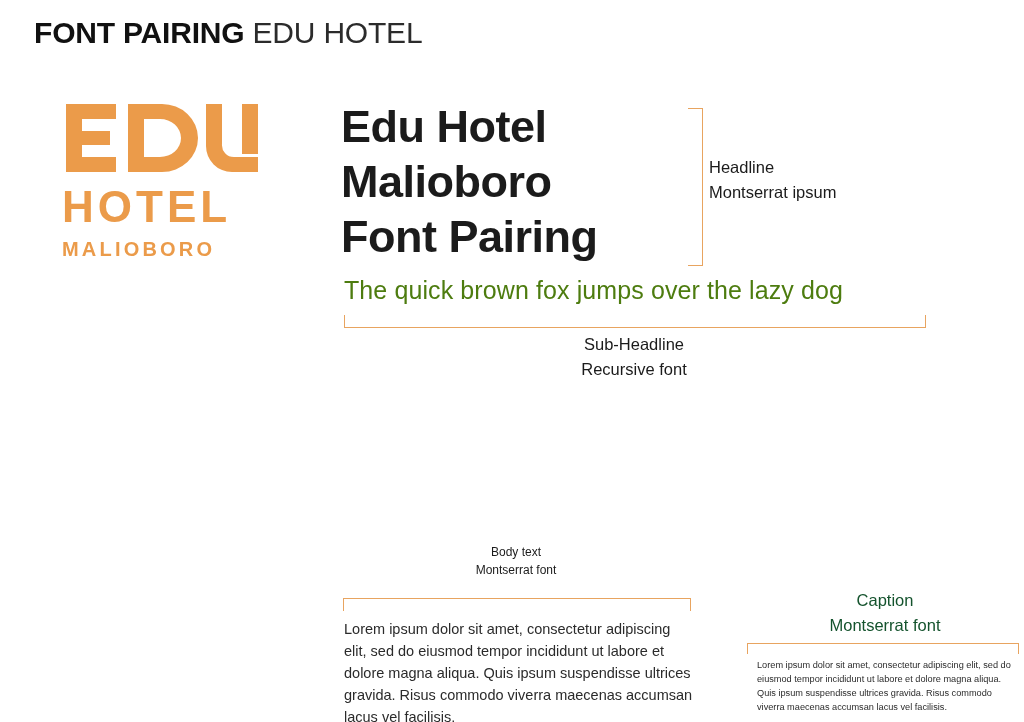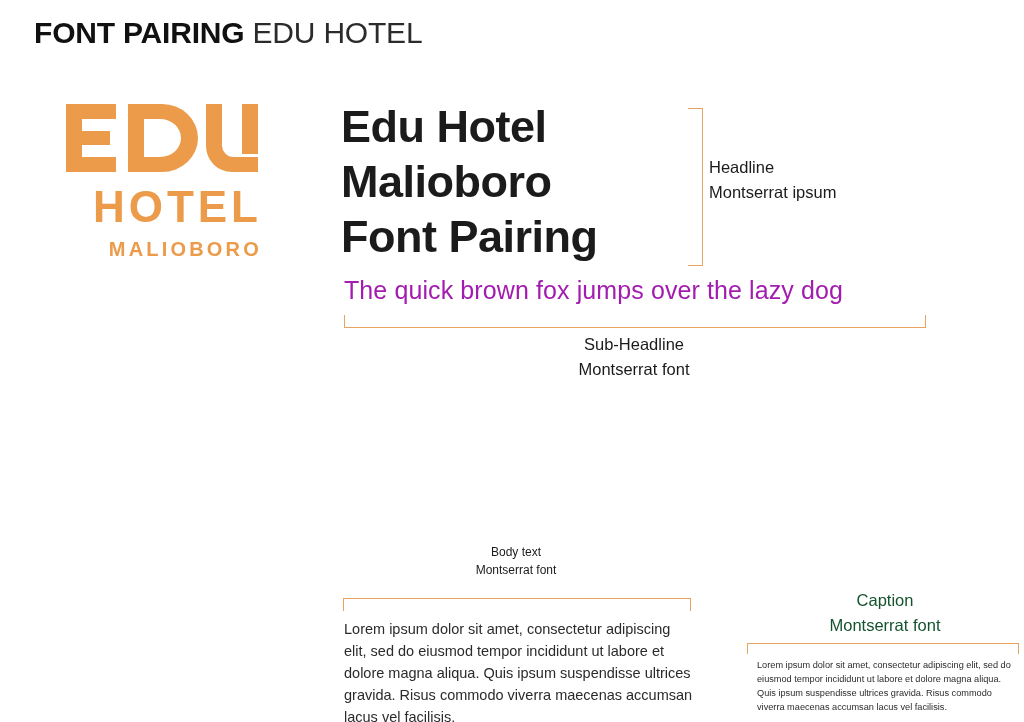--- a/index.html
+++ b/index.html
@@ -34,21 +34,21 @@
     color: #2b2b2b;
   }
 
   
   .logo-block {
     position: absolute;
     left: 62px;
     top: 104px;
     width: 200px;
     color: #eb9b4a;
-    text-align: right;
+    text-align: left;
   }
   .logo-edu {
     position: relative;
     width: 192px;
     height: 68px;
     margin: 0 auto;
   }
   .logo-edu svg { display: block; }
   .logo-hotel {
     font-size: 44px;
@@ -101,21 +101,21 @@
   }
 
   
   .subheadline-sample {
     position: absolute;
     left: 344px;
     top: 276px;
     font-size: 25px;
     font-weight: 400;
     letter-spacing: 0.1px;
-    color: #a21caf;
+    color: #4d7c0f;
     white-space: nowrap;
   }
   .bracket-sub {
     position: absolute;
     left: 344px;
     top: 315px;
     width: 580px;
     height: 12px;
     border-left: 1.5px solid #e8a460;
     border-right: 1.5px solid #e8a460;
@@ -229,21 +229,21 @@
 <div class="headline-sample">Edu Hotel
 Malioboro
 Font Pairing</div>
 <div class="bracket-headline"></div>
 <div class="label-headline">Headline
 Montserrat ipsum</div>
 
 <div class="subheadline-sample">The quick brown fox jumps over the lazy dog</div>
 <div class="bracket-sub"></div>
 <div class="label-sub">Sub-Headline
-Montserrat font</div>
+Recursive font</div>
 
 <div class="label-body">Body text
 Montserrat font</div>
 <div class="bracket-body"></div>
 <div class="body-sample">Lorem ipsum dolor sit amet, consectetur adipiscing elit, sed do eiusmod tempor incididunt ut labore et dolore magna aliqua. Quis ipsum suspendisse ultrices gravida. Risus commodo viverra maecenas accumsan lacus vel facilisis.</div>
 
 <div class="label-caption">Caption
 Montserrat font</div>
 <div class="bracket-caption"></div>
 <div class="caption-sample">Lorem ipsum dolor sit amet, consectetur adipiscing elit, sed do eiusmod tempor incididunt ut labore et dolore magna aliqua. Quis ipsum suspendisse ultrices gravida. Risus commodo viverra maecenas accumsan lacus vel facilisis.</div>

